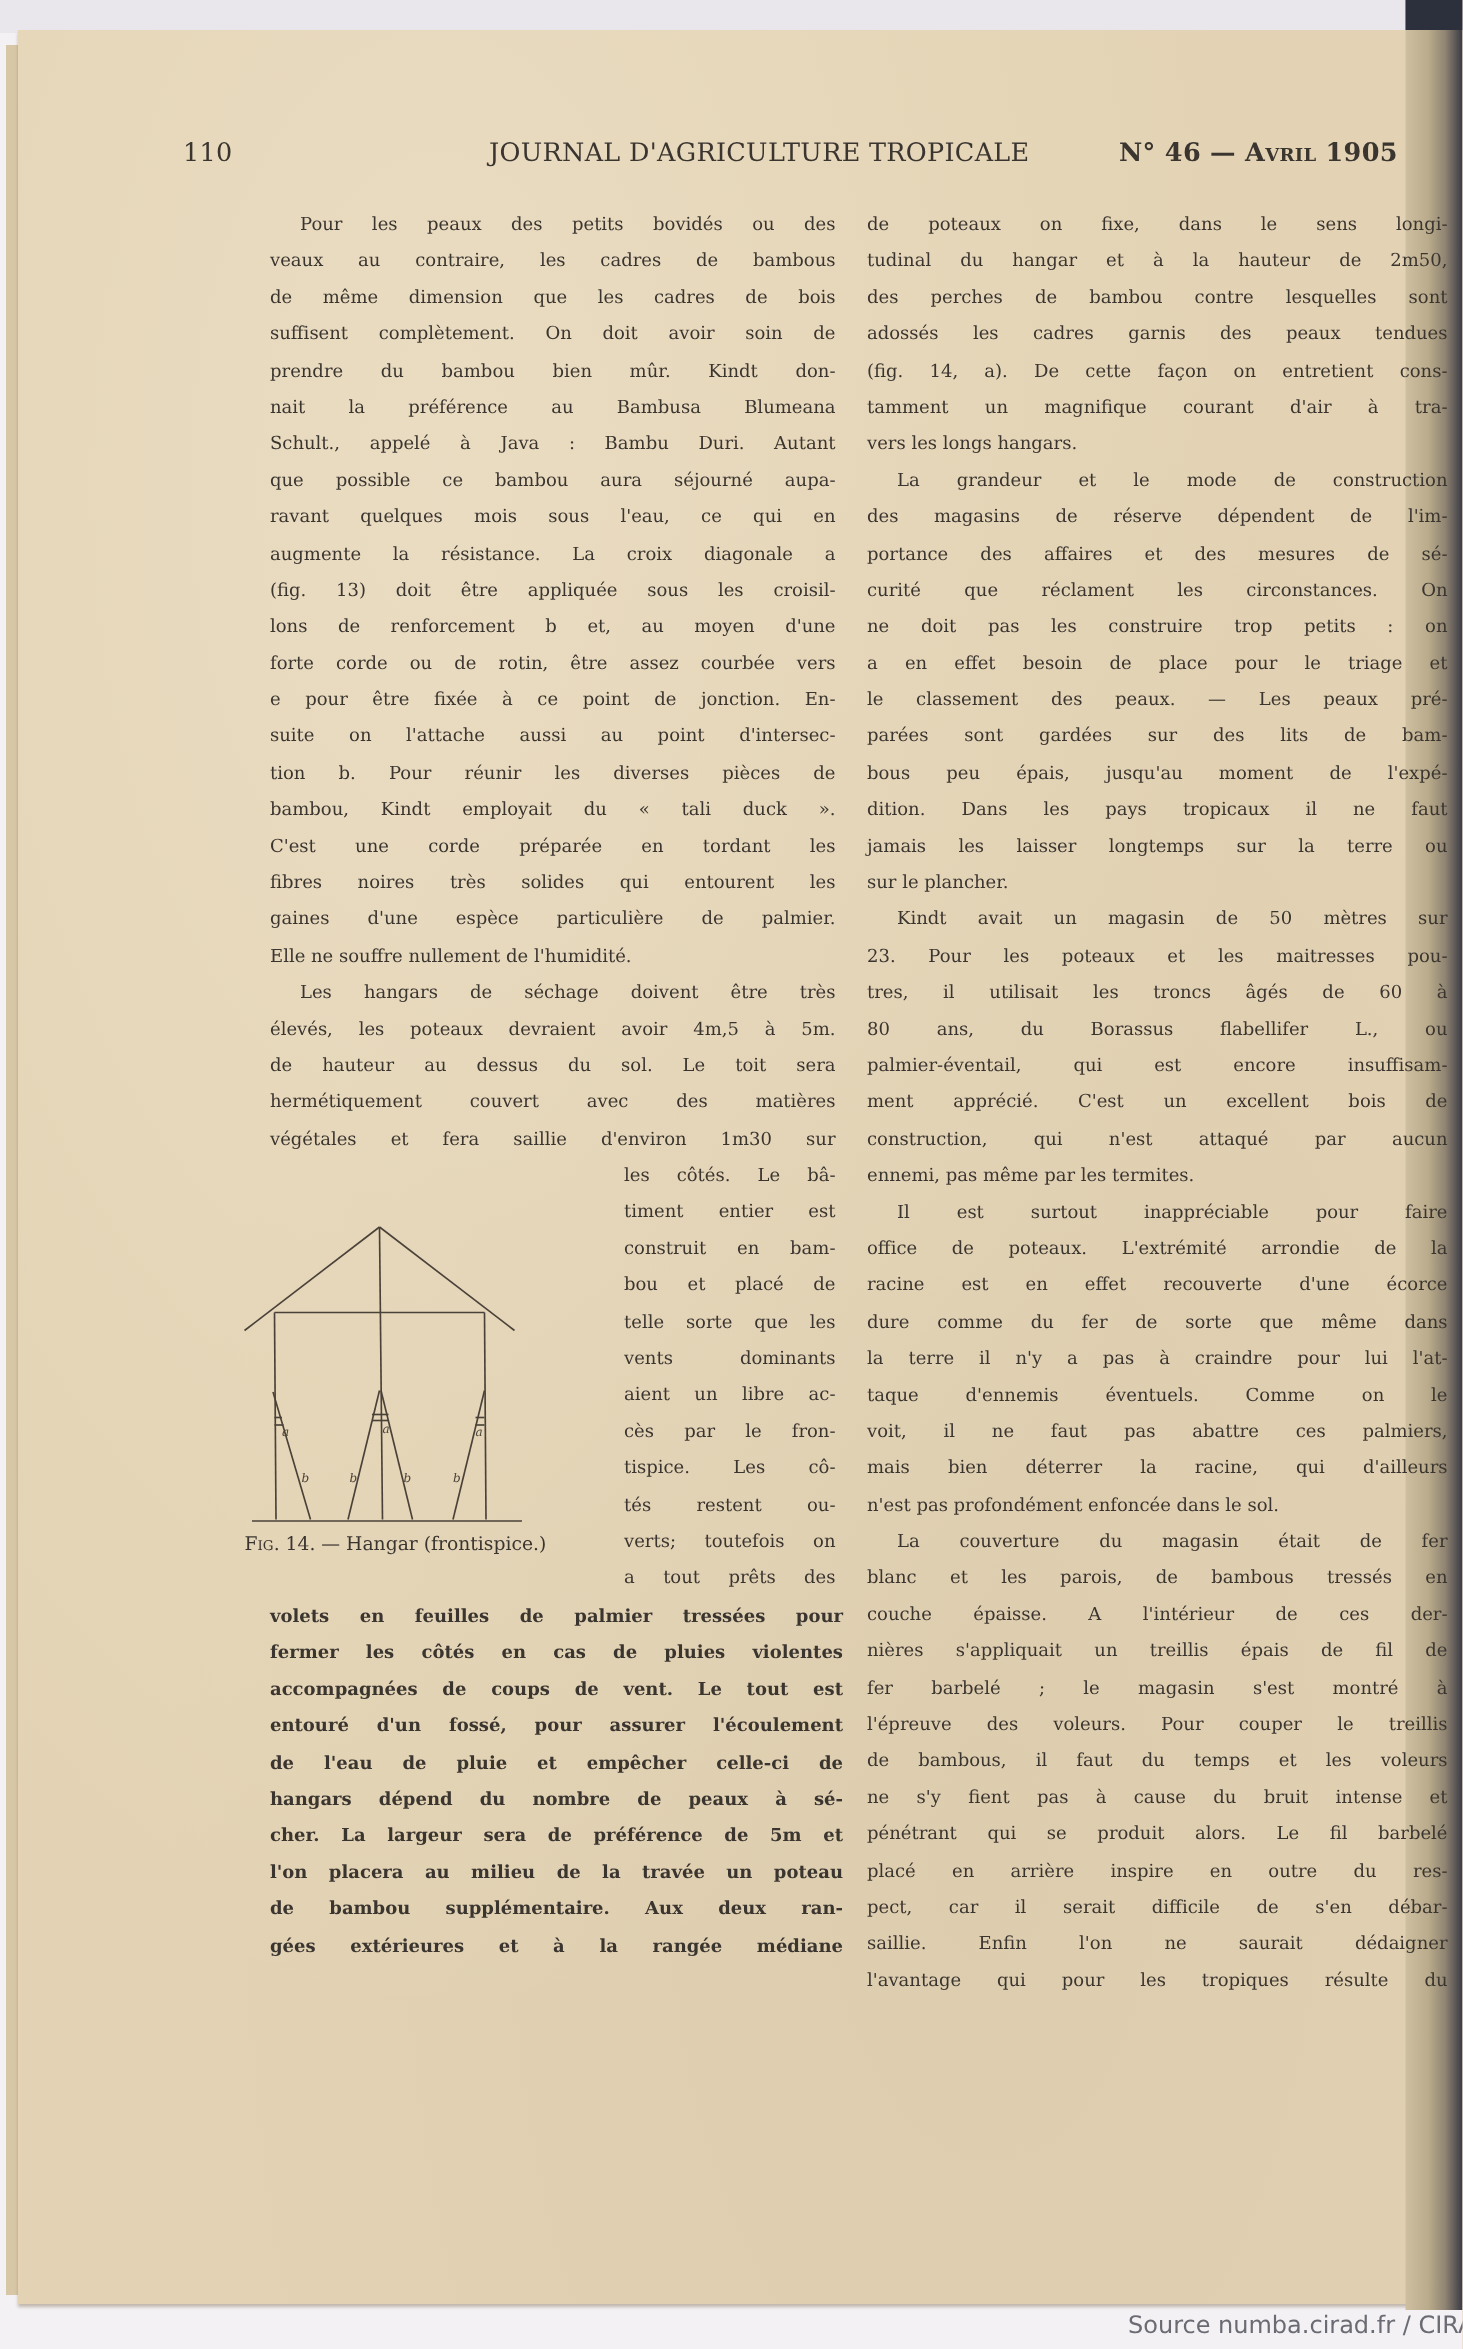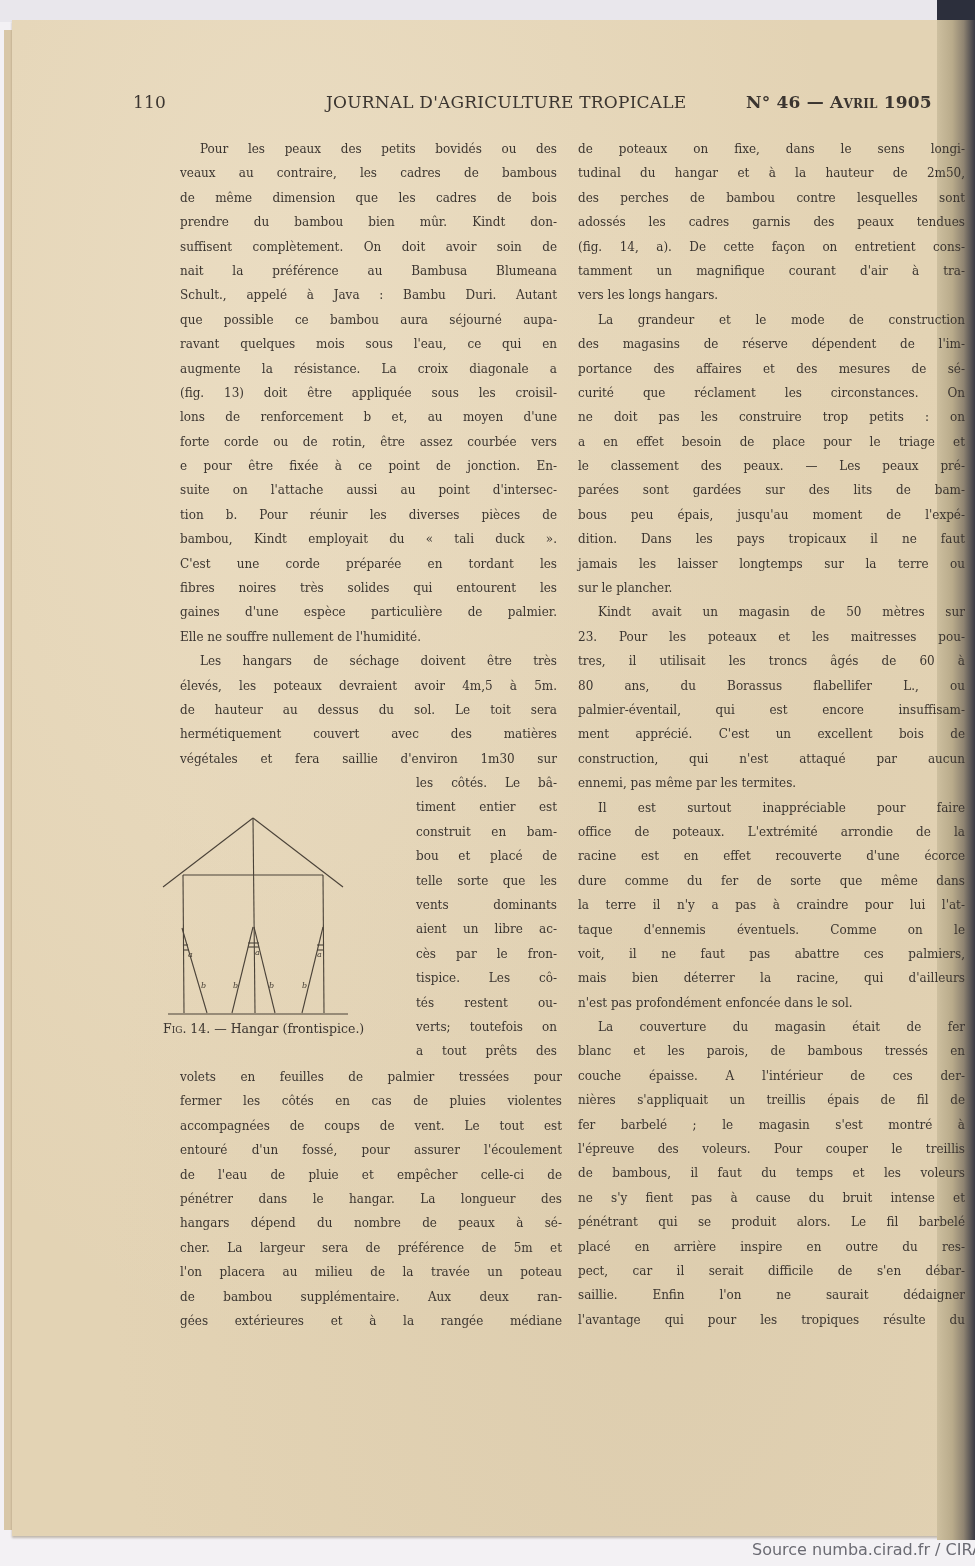--- a/index.html
+++ b/index.html
@@ -34,30 +34,30 @@
 </style>
 </head>
 <body>
 
 <div class="scan-top"></div>
 <div class="page-edge"></div>
 <div class="paper"></div>
 <div class="spine"></div>
 <div class="spine-top"></div>
 
-<div class="hdr" style="left:133px;">110</div>
+<div class="hdr" style="left:122px;">110</div>
 <div class="hdr" style="left:326px;">JOURNAL D'AGRICULTURE TROPICALE</div>
 <div class="hdr" style="left:746px;font-weight:bold;"><span>N° 46 — </span><span class="sc">Avril</span> <span>1905</span></div>
 
 <div class="col" id="left-top" style="left:145px; top:137px; width:377px;">
     <span class="ln ind">Pour les peaux des petits bovidés ou des</span>
     <span class="ln">veaux au contraire, les cadres de bambous</span>
     <span class="ln">de même dimension que les cadres de bois</span>
+    <span class="ln">suffisent complètement. On doit avoir soin de</span>
     <span class="ln">prendre du bambou bien mûr. Kindt don-</span>
-    <span class="ln">suffisent complètement. On doit avoir soin de</span>
     <span class="ln">nait la préférence au Bambusa Blumeana</span>
     <span class="ln">Schult., appelé à Java : Bambu Duri. Autant</span>
     <span class="ln">que possible ce bambou aura séjourné aupa-</span>
     <span class="ln">ravant quelques mois sous l'eau, ce qui en</span>
     <span class="ln">augmente la résistance. La croix diagonale a</span>
     <span class="ln">(fig. 13) doit être appliquée sous les croisil-</span>
     <span class="ln">lons de renforcement b et, au moyen d'une</span>
     <span class="ln">forte corde ou de rotin, être assez courbée vers</span>
     <span class="ln">e pour être fixée à ce point de jonction. En-</span>
     <span class="ln">suite on l'attache aussi au point d'intersec-</span>
@@ -120,27 +120,26 @@
     <text x="97" y="145">a</text>
     <text x="159" y="147">a</text>
     <text x="43" y="178">b</text>
     <text x="75" y="178">b</text>
     <text x="111" y="178">b</text>
     <text x="144" y="178">b</text>
   </g>
 </svg>
 <div class="caption"><span class="sc">Fig. 14.</span><span> — Hangar (frontispice.)</span></div>
 
-<div class="col" id="left-bottom" style="left:145px; top:1065px; width:382px;">
+<div class="col" id="left-bottom" style="left:145px; top:1065px; width:382px;font-weight:bold;">
     <span class="ln">volets en feuilles de palmier tressées pour</span>
     <span class="ln">fermer les côtés en cas de pluies violentes</span>
     <span class="ln">accompagnées de coups de vent. Le tout est</span>
     <span class="ln">entouré d'un fossé, pour assurer l'écoulement</span>
     <span class="ln">de l'eau de pluie et empêcher celle-ci de</span>
-    <span class="ln">pénétrer dans le hangar. La longueur des</span>
     <span class="ln">hangars dépend du nombre de peaux à sé-</span>
     <span class="ln">cher. La largeur sera de préférence de 5m et</span>
     <span class="ln">l'on placera au milieu de la travée un poteau</span>
     <span class="ln">de bambou supplémentaire. Aux deux ran-</span>
     <span class="ln">gées extérieures et à la rangée médiane</span>
   </div>
 
 <div class="col" id="right-col" style="left:543px; top:137px; width:387px;">
     <span class="ln">de poteaux on fixe, dans le sens longi-</span>
     <span class="ln">tudinal du hangar et à la hauteur de 2m50,</span>

